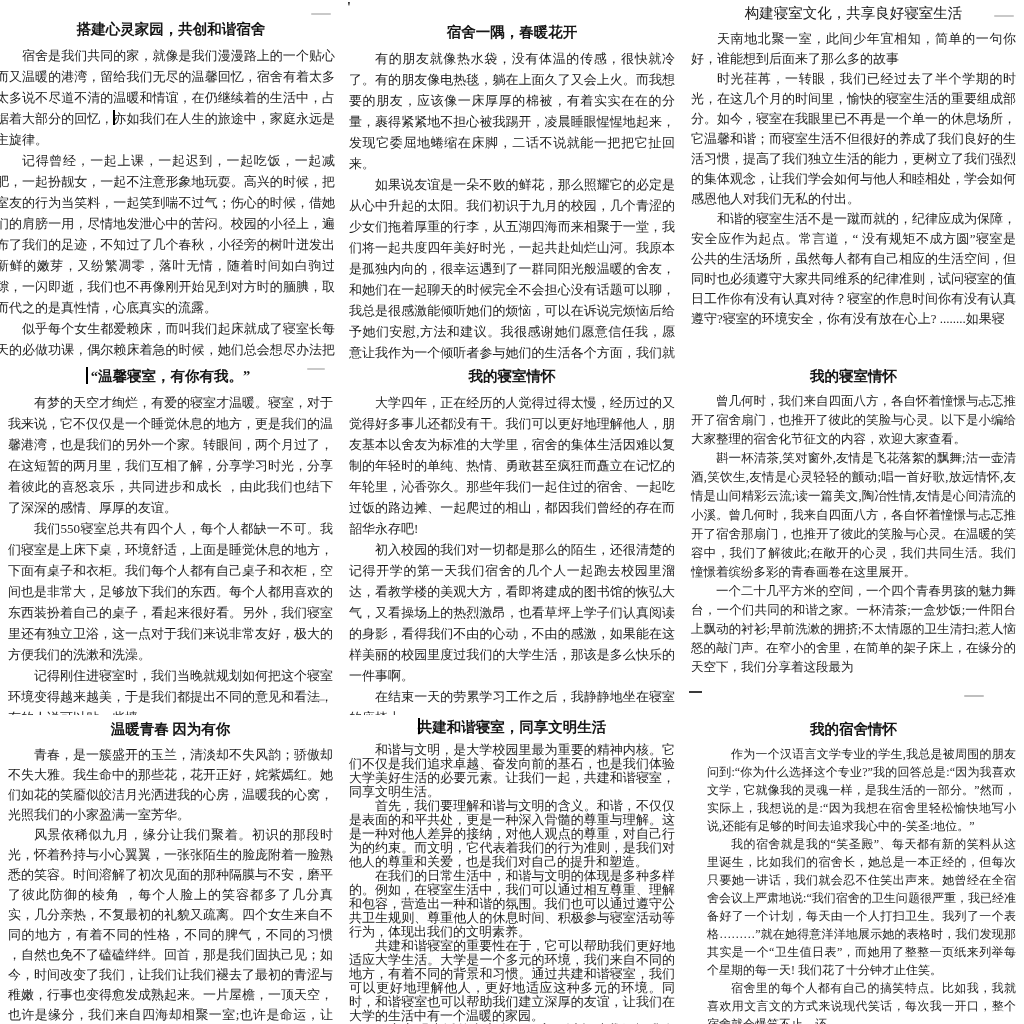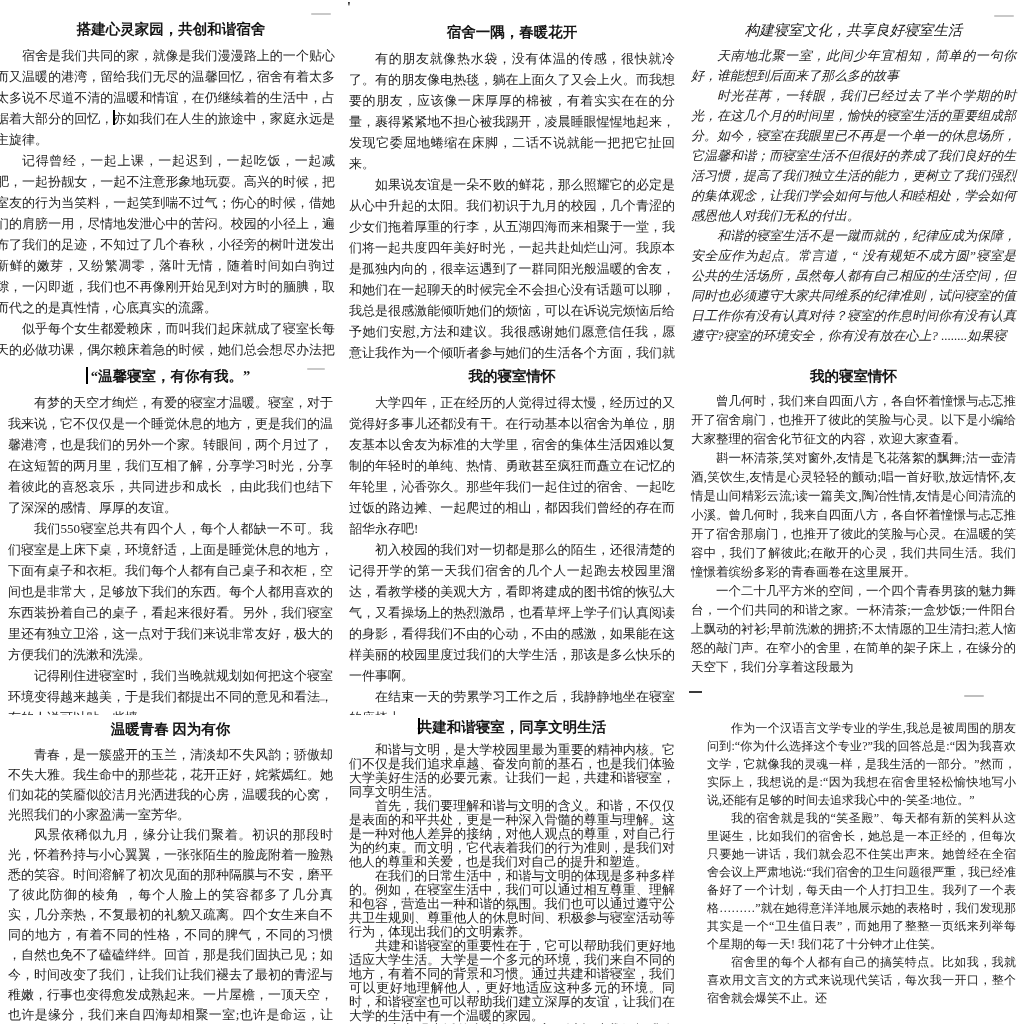--- a/index.html
+++ b/index.html
@@ -11,21 +11,21 @@
   .panel{position:relative;overflow:hidden;background:#ffffff;padding:0 8px;box-sizing:border-box;color:#1c1c1c;}
   .title{text-align:center;font-weight:bold;font-size:14.5px;color:#161616;line-height:20px;margin:0 0 6px 0;}
   .panel p{margin:0;text-align:justify;text-indent:2em;font-size:13px;line-height:21px;color:#1e1e1e;
            word-break:break-all;}
   .panel p:empty{display:none;}
 
   
   .panel-1{padding-top:19px;padding-left:9px;}
   .panel-1 p{margin-left:-13px;margin-right:-2px;}
   .panel-2{padding-top:22px;}
-  .panel-3{padding-top:20px;font-style:italic;}
+  .panel-3{padding-top:3px;}
   .panel-3 .title{font-weight:normal;}
   .panel-3 p{line-height:20px;}
   .panel-4{padding-top:6px;}
   .panel-5{padding-top:6px;}
   .panel-6{padding-top:6px;}
   .panel-6 p{font-size:12.5px;line-height:19px;}
   .panel-7{padding-top:4px;}
   .panel-7 p{line-height:20px;}
   .panel-8{padding-top:2px;}
   .panel-8 p{font-size:13px;line-height:14px;}
@@ -89,21 +89,21 @@
       <p>我们550寝室总共有四个人，每个人都缺一不可。我们寝室是上床下桌，环境舒适，上面是睡觉休息的地方，下面有桌子和衣柜。我们每个人都有自己桌子和衣柜，空间也是非常大，足够放下我们的东西。每个人都用喜欢的东西装扮着自己的桌子，看起来很好看。另外，我们寝室里还有独立卫浴，这一点对于我们来说非常友好，极大的方便我们的洗漱和洗澡。</p>
       <p>记得刚住进寝室时，我们当晚就规划如何把这个寝室环境变得越来越美，于是我们都提出不同的意见和看法，有的人说可以贴一些墙</p>
 
       <div class="cursor cursor-p4"></div>
       <div class="dash dash-4a"></div>
       <div class="dash dash-4b"></div>
     </div>
 
     <div class="panel panel-5">
       <div class="title">我的寝室情怀</div>
-      <p>大学四年，正在经历的人觉得过得太慢，经历过的又觉得好多事儿还都没有干。在行动基本以宿舍为单位，朋友基本以舍友为标准的大学里，宿舍的集体生活因难以复制的年轻时的单纯、热情、勇敢甚至疯狂而矗立在记忆的年轮里，沁香弥久。那些年我们一起住过的宿舍、一起吃过饭的路边摊、一起爬过的相山，都因我们曾经的存在而韶华永存吧!</p>
+      <p>大学四年，正在经历的人觉得过得太慢，经历过的又觉得好多事儿还都没有干。我们可以更好地理解他人，朋友基本以舍友为标准的大学里，宿舍的集体生活因难以复制的年轻时的单纯、热情、勇敢甚至疯狂而矗立在记忆的年轮里，沁香弥久。那些年我们一起住过的宿舍、一起吃过饭的路边摊、一起爬过的相山，都因我们曾经的存在而韶华永存吧!</p>
       <p>初入校园的我们对一切都是那么的陌生，还很清楚的记得开学的第一天我们宿舍的几个人一起跑去校园里溜达，看教学楼的美观大方，看即将建成的图书馆的恢弘大气，又看操场上的热烈激昂，也看草坪上学子们认真阅读的身影，看得我们不由的心动，不由的感激，如果能在这样美丽的校园里度过我们的大学生活，那该是多么快乐的一件事啊。</p>
       <p>在结束一天的劳累学习工作之后，我静静地坐在寝室的座椅上，</p>
 
     </div>
 
     <div class="panel panel-6">
       <div class="title">我的寝室情怀</div>
       <p>曾几何时，我们来自四面八方，各自怀着憧憬与忐忑推开了宿舍扇门，也推开了彼此的笑脸与心灵。以下是小编给大家整理的宿舍化节征文的内容，欢迎大家查看。</p>
       <p>斟一杯清茶,笑对窗外,友情是飞花落絮的飘舞;沽一壶清酒,笑饮生,友情是心灵轻轻的颤动;唱一首好歌,放远情怀,友情是山间精彩云流;读一篇美文,陶冶性情,友情是心间清流的小溪。曾几何时，我来自四面八方，各自怀着憧憬与忐忑推开了宿舍那扇门，也推开了彼此的笑脸与心灵。在温暖的笑容中，我们了解彼此;在敞开的心灵，我们共同生活。我们憧憬着缤纷多彩的青春画卷在这里展开。</p>
       <p>一个二十几平方米的空间，一个四个青春男孩的魅力舞台，一个们共同的和谐之家。一杯清茶;一盒炒饭;一件阳台上飘动的衬衫;早前洗漱的拥挤;不太情愿的卫生清扫;惹人恼怒的敲门声。在窄小的舍里，在简单的架子床上，在缘分的天空下，我们分享着这段最为</p>
@@ -123,20 +123,21 @@
       <div class="title">共建和谐寝室，同享文明生活</div>
       <p>和谐与文明，是大学校园里最为重要的精神内核。它们不仅是我们追求卓越、奋发向前的基石，也是我们体验大学美好生活的必要元素。让我们一起，共建和谐寝室，同享文明生活。</p>
       <p>首先，我们要理解和谐与文明的含义。和谐，不仅仅是表面的和平共处，更是一种深入骨髓的尊重与理解。这是一种对他人差异的接纳，对他人观点的尊重，对自己行为的约束。而文明，它代表着我们的行为准则，是我们对他人的尊重和关爱，也是我们对自己的提升和塑造。</p>
       <p>在我们的日常生活中，和谐与文明的体现是多种多样的。例如，在寝室生活中，我们可以通过相互尊重、理解和包容，营造出一种和谐的氛围。我们也可以通过遵守公共卫生规则、尊重他人的休息时间、积极参与寝室活动等行为，体现出我们的文明素养。</p>
       <p>共建和谐寝室的重要性在于，它可以帮助我们更好地适应大学生活。大学是一个多元的环境，我们来自不同的地方，有着不同的背景和习惯。通过共建和谐寝室，我们可以更好地理解他人，更好地适应这种多元的环境。同时，和谐寝室也可以帮助我们建立深厚的友谊，让我们在大学的生活中有一个温暖的家园。</p>
       <p>同享文明生活的意义在于，它可以帮助我们提升自我。在文明</p>
       <div class="cursor cursor-p8"></div>
     </div>
 
     <div class="panel panel-9">
+      <div class="title">我的宿舍情怀</div>
       <p>作为一个汉语言文学专业的学生,我总是被周围的朋友问到:“你为什么选择这个专业?”我的回答总是:“因为我喜欢文学，它就像我的灵魂一样，是我生活的一部分。”然而，实际上，我想说的是:“因为我想在宿舍里轻松愉快地写小说,还能有足够的时间去追求我心中的-笑圣:地位。”</p>
       <p>我的宿舍就是我的“笑圣殿”、每天都有新的笑料从这里诞生，比如我们的宿舍长，她总是一本正经的，但每次只要她一讲话，我们就会忍不住笑出声来。她曾经在全宿舍会议上严肃地说:“我们宿舍的卫生问题很严重，我已经准备好了一个计划，每天由一个人打扫卫生。我列了一个表格………”就在她得意洋洋地展示她的表格时，我们发现那其实是一个“卫生值日表”，而她用了整整一页纸来列举每个星期的每一天! 我们花了十分钟才止住笑。</p>
       <p>宿舍里的每个人都有自己的搞笑特点。比如我，我就喜欢用文言文的方式来说现代笑话，每次我一开口，整个宿舍就会爆笑不止。还</p>
 
     </div>
 
   </div>
 </div>
 
 </body></html>

